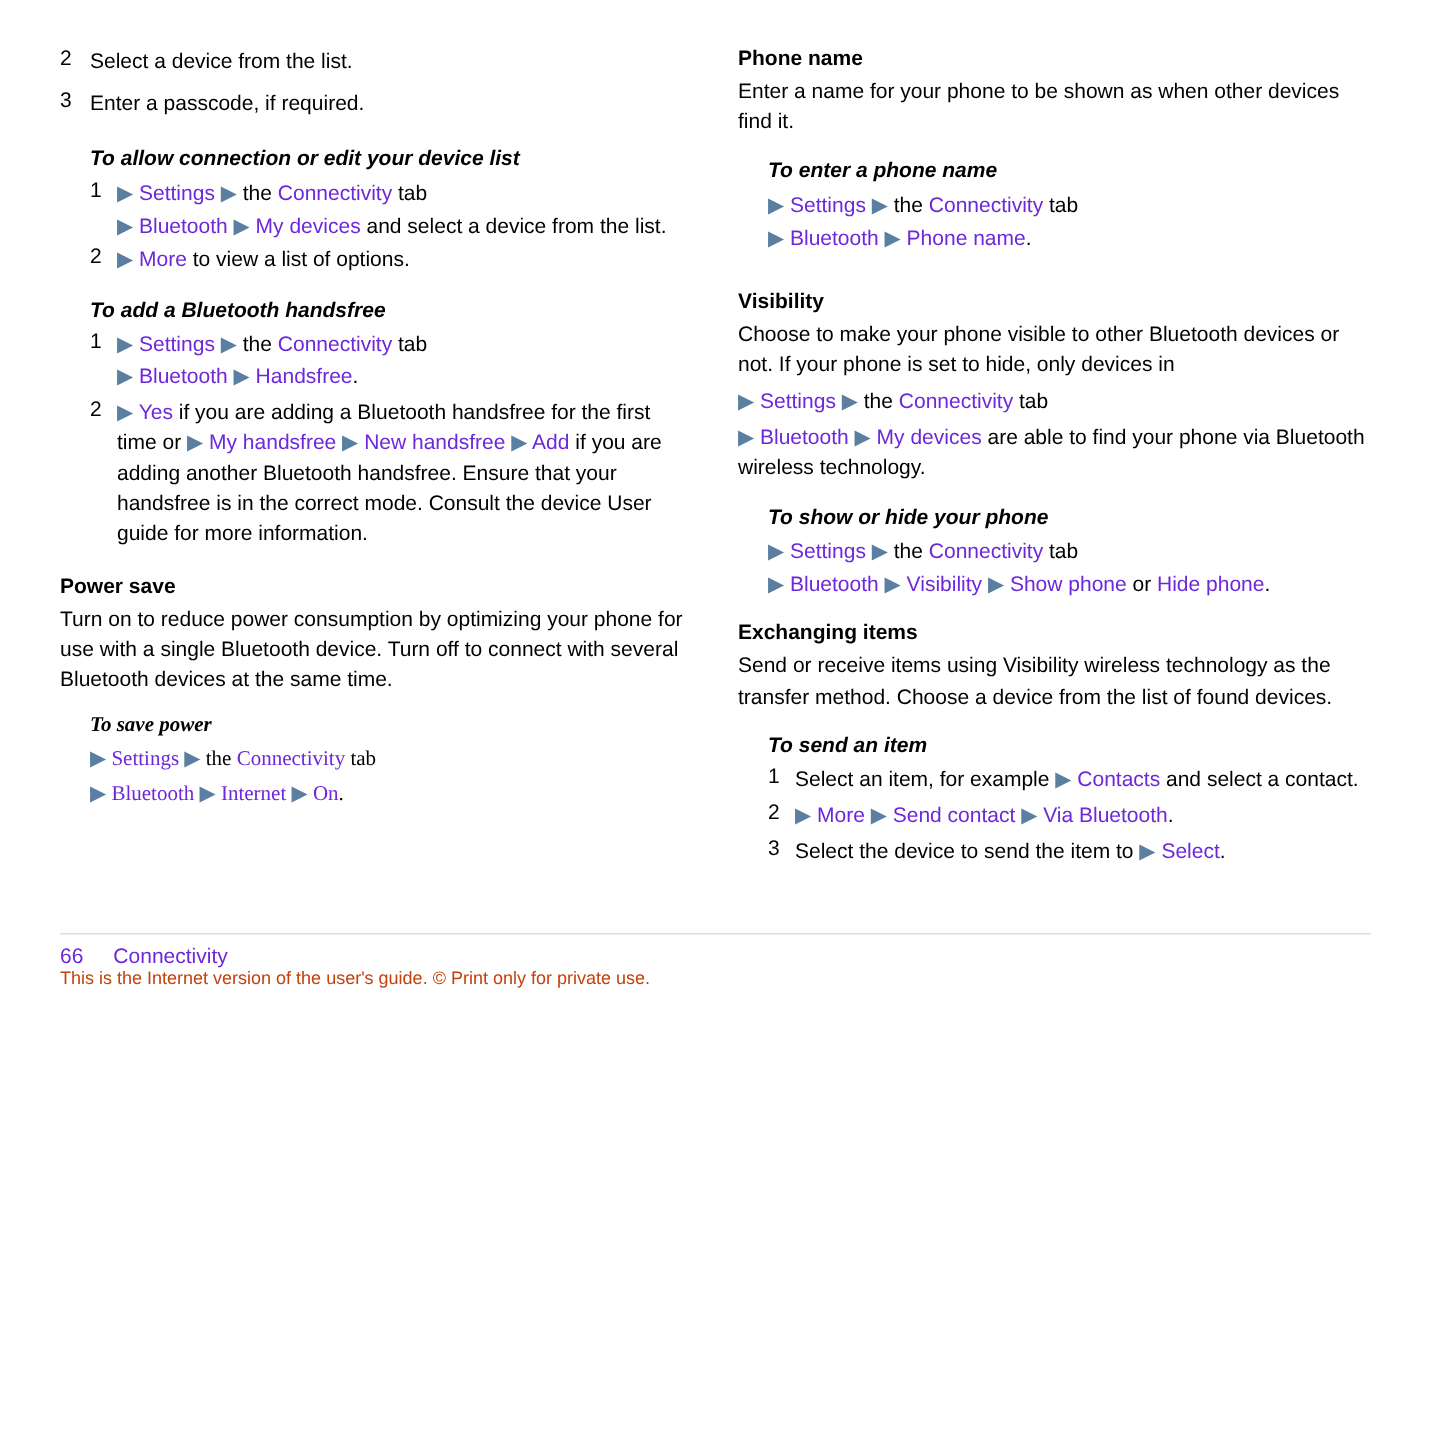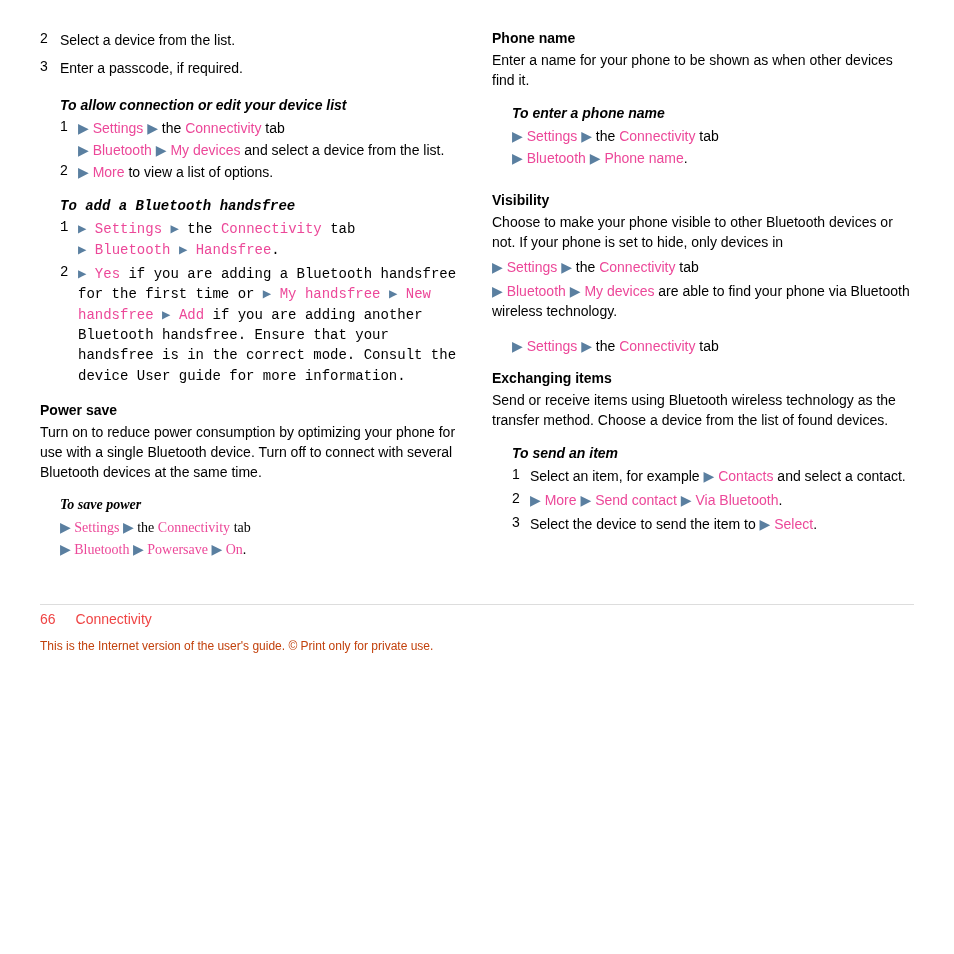--- a/index.html
+++ b/index.html
@@ -47,35 +47,35 @@
       font-weight: bold;
       font-size: 14px;
       margin-bottom: 4px;
     }
     .body-text {
       font-size: 14px;
       line-height: 1.45;
       margin-bottom: 4px;
     }
     .link-text {
-      color: #ec4899;
+      color: #6d28d9;
       font-size: 14px;
     }
     .arrow {
       color: #5a7fa0;
       font-size: 14px;
     }
     .footer {
       margin-top: 20px;
       border-top: none;
     }
     .footer-page {
       font-size: 14px;
-      color: #ef4444;
-      margin-bottom: 12px;
+      color: #6d28d9;
+      margin-bottom: 0;
     }
     .footer-note {
       font-size: 12px;
       color: #c2410c;
     }
     .step-line {
       display: flex;
       gap: 6px;
       margin-bottom: 2px;
     }
@@ -120,21 +120,21 @@
         </span>
       </div>
       <div class="step-line">
         <span class="step-num">2</span>
         <span class="step-content">
           <span class="arrow">▶</span> <span class="link-text">More</span>  to view a list of options.
         </span>
       </div>
     </div>
 
-    <div class="section" style="margin-left:20px; margin-bottom:16px;font-family:Liberation Mono, monospace;">
+    <div class="section" style="margin-left:20px; margin-bottom:16px;">
       <div class="italic-heading">To add a Bluetooth handsfree</div>
       <div class="step-line">
         <span class="step-num">1</span>
         <span class="step-content">
           <span class="arrow">▶</span> <span class="link-text">Settings</span> <span class="arrow">▶</span> the <span class="link-text">Connectivity</span> tab<br>
           <span class="arrow">▶</span> <span class="link-text">Bluetooth</span> <span class="arrow">▶</span> <span class="link-text">Handsfree</span>.
         </span>
       </div>
       <div class="step-line" style="margin-top:4px;">
         <span class="step-num">2</span>
@@ -151,21 +151,21 @@
 
     <div class="section" style="margin-left:20px;font-family:Liberation Serif, serif;">
       <div class="italic-heading">To save power</div>
       <div class="step-line">
         <span class="step-content">
           <span class="arrow">▶</span> <span class="link-text">Settings</span> <span class="arrow">▶</span> the <span class="link-text">Connectivity</span> tab
         </span>
       </div>
       <div class="step-line">
         <span class="step-content">
-          <span class="arrow">▶</span> <span class="link-text">Bluetooth</span> <span class="arrow">▶</span> <span class="link-text">Powersave</span> <span class="arrow">▶</span> <span class="link-text">On</span>.
+          <span class="arrow">▶</span> <span class="link-text">Bluetooth</span> <span class="arrow">▶</span> <span class="link-text">Internet</span> <span class="arrow">▶</span> <span class="link-text">On</span>.
         </span>
       </div>
     </div>
 
   </div>
 
   <div class="right-col">
 
     <div class="section" style="margin-bottom:14px;">
       <div class="bold-heading">Phone name</div>
@@ -191,30 +191,36 @@
       <div class="body-text">Choose to make your phone visible to other Bluetooth devices or not. If your phone is set to hide, only devices in</div>
       <div class="body-text">
         <span class="arrow">▶</span> <span class="link-text">Settings</span> <span class="arrow">▶</span> the <span class="link-text">Connectivity</span> tab
       </div>
       <div class="body-text">
         <span class="arrow">▶</span> <span class="link-text">Bluetooth</span> <span class="arrow">▶</span> <span class="link-text">My devices</span> are able to find your phone via Bluetooth wireless technology.
       </div>
     </div>
 
     <div class="section" style="margin-left:20px; margin-bottom:14px;">
-      <div class="step-line">
-        <span class="step-content">
-          <span class="arrow">▶</span> <span class="link-text">Settings</span> <span class="arrow">▶</span> the <span class="link-text">Connectivity</span> tab
+      <div class="italic-heading">To show or hide your phone</div>
+      <div class="step-line">
+        <span class="step-content">
+          <span class="arrow">▶</span> <span class="link-text">Settings</span> <span class="arrow">▶</span> the <span class="link-text">Connectivity</span> tab
+        </span>
+      </div>
+      <div class="step-line">
+        <span class="step-content">
+          <span class="arrow">▶</span> <span class="link-text">Bluetooth</span> <span class="arrow">▶</span> <span class="link-text">Visibility</span> <span class="arrow">▶</span> <span class="link-text">Show phone</span> or <span class="link-text">Hide phone</span>.
         </span>
       </div>
     </div>
 
     <div class="section" style="margin-bottom:14px;">
       <div class="bold-heading">Exchanging items</div>
-      <div class="body-text">Send or receive items using Bluetooth wireless technology as the transfer method. Choose a device from the list of found devices.</div>
+      <div class="body-text">Send or receive items using Visibility wireless technology as the transfer method. Choose a device from the list of found devices.</div>
     </div>
 
     <div class="section" style="margin-left:20px;">
       <div class="italic-heading">To send an item</div>
       <div class="step-line">
         <span class="step-num">1</span>
         <span class="step-content">
           Select an item, for example <span class="arrow">▶</span> <span class="link-text">Contacts</span> and select a contact.
         </span>
       </div>

